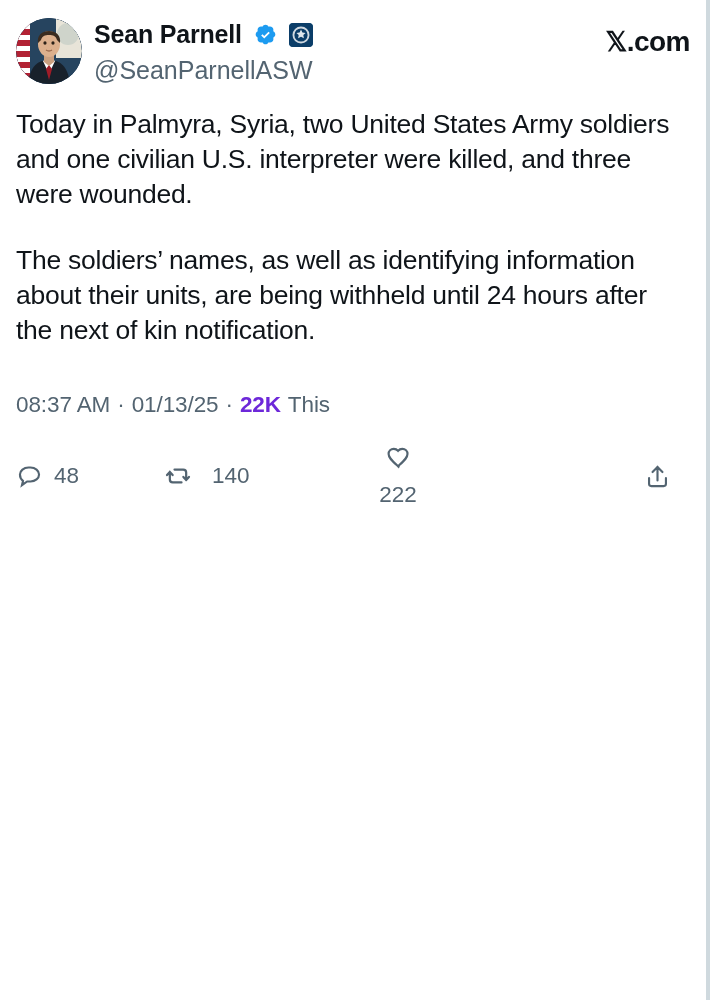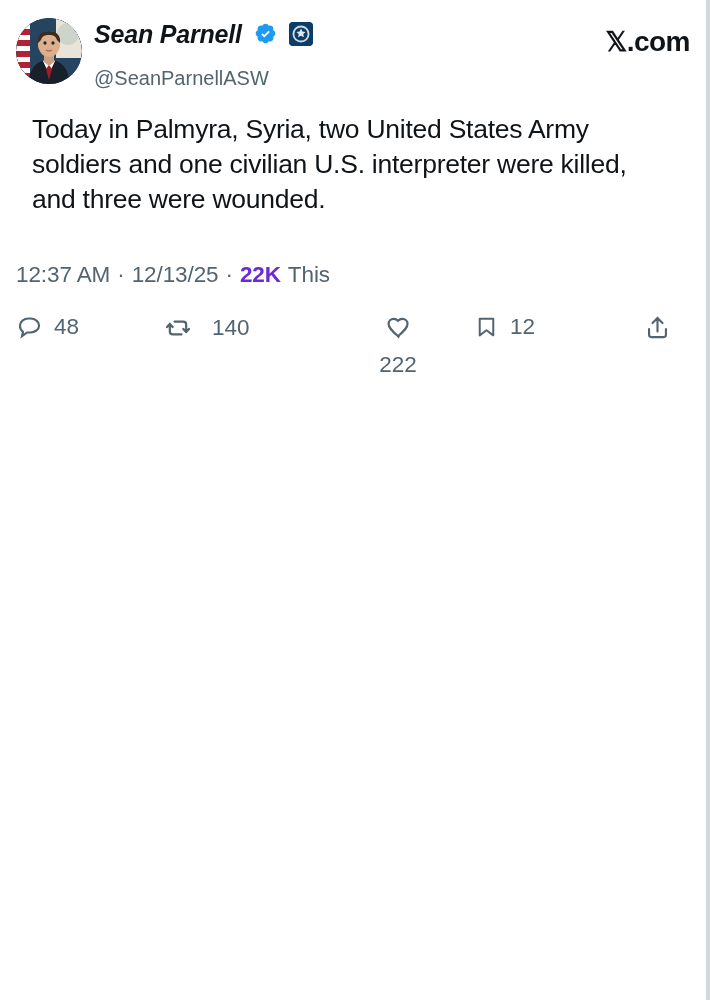--- a/index.html
+++ b/index.html
@@ -38,23 +38,23 @@
   .name-block {
     display: flex;
     flex-direction: column;
     justify-content: center;
     padding-top: 4px;
     min-width: 0;
     flex: 1 1 auto;
   }
   .name-row {
     display: flex;
+    align-items: center;
     gap: 12px;
     line-height: 1;
-    font-style: italic;
   }
   .display-name {
     font-size: 25px;
     font-weight: bold;
     color: #0f1419;
     letter-spacing: -0.2px;
     white-space: nowrap;
   }
   .verified-badge {
     width: 23px;
@@ -63,23 +63,23 @@
   }
   .affiliate-badge {
     width: 24px;
     height: 24px;
     flex: 0 0 24px;
     border-radius: 4px;
     overflow: hidden;
     background: #16537e;
   }
   .handle {
-    font-size: 20px;
-    color: #536471;
-    margin-top: 20px;
+    font-size: 25px;
+    color: #536471;
+    margin-top: 9px;
     white-space: nowrap;
   }
   .brand {
     margin-left: auto;
     padding-top: 8px;
     font-size: 28px;
     font-weight: bold;
     color: #0f1419;
     white-space: nowrap;
     letter-spacing: -0.5px;
@@ -92,21 +92,21 @@
     line-height: 1;
   }
   
   .tweet-body {
     font-size: 26.5px;
     line-height: 1.33;
     color: #0f1419;
     letter-spacing: -0.25px;
     padding-right: 6px;
   }
-  .tweet-body p { margin: 16px; }
+  .tweet-body p { margin: 0; }
   .tweet-body p + p { margin-top: 30px; }
   
   .meta {
     margin-top: 44px;
     font-size: 22.5px;
     color: #536471;
     display: flex;
     align-items: baseline;
     gap: 0;
     letter-spacing: -0.1px;
@@ -114,21 +114,21 @@
   .meta .sep { margin: 0 7px; }
   .meta .views-count {
     color: #6d28d9;
     font-weight: bold;
     margin-right: 7px;
   }
   
   .actions {
     margin-top: 26px;
     display: flex;
-    align-items: flex-start;
+    align-items: center;
     color: #536471;
     padding-right: 8px;
   }
   .action {
     display: flex;
     align-items: center;
     gap: 11px;
     font-size: 22.5px;
     color: #536471;
     cursor: pointer;
@@ -220,26 +220,27 @@
     </div>
 
     <div class="brand">
       <span class="x-glyph">𝕏</span>
       <span>.com</span>
     </div>
   </div>
 
   <div class="tweet-body">
     <p>Today in Palmyra, Syria, two United States Army soldiers and one civilian U.S. interpreter were killed, and three were wounded.</p>
+    <p>The soldiers’ names, as well as identifying information about their units, are being withheld until 24 hours after the next of kin notification.</p>
   </div>
 
   <div class="meta">
-    <span>12:37 AM</span>
+    <span>08:37 AM</span>
     <span class="sep">·</span>
-    <span>12/13/25</span>
+    <span>01/13/25</span>
     <span class="sep">·</span>
     <span class="views-count">22K</span>
     <span>This</span>
   </div>
 
   <div class="actions">
 
     <div class="action a-reply">
       <span>
         <svg width="27" height="27" viewBox="0 0 24 24" xmlns="http://www.w3.org/2000/svg" aria-hidden="true">
@@ -260,28 +261,20 @@
 
     <div class="action a-like">
       <span>
         <svg width="27" height="27" viewBox="0 0 24 24" xmlns="http://www.w3.org/2000/svg" aria-hidden="true">
           <path fill="none" stroke="#536471" stroke-width="1.9" d="M12 20.1l-1.3-1.2C6 14.7 3.2 12.1 3.2 8.9 3.2 6.3 5.2 4.3 7.8 4.3c1.5 0 2.9.7 3.8 1.8.9-1.1 2.3-1.8 3.8-1.8 2.6 0 4.6 2 4.6 4.6 0 3.2-2.8 5.8-7.5 10z"></path>
         </svg>
       </span>
       <span>222</span>
     </div>
 
-    <div class="action a-bookmark">
-      <span>
-        <svg width="25" height="25" viewBox="0 0 24 24" xmlns="http://www.w3.org/2000/svg" aria-hidden="true">
-          <path fill="none" stroke="#536471" stroke-width="1.9" stroke-linejoin="round" d="M5.5 4.5h13v16l-6.5-4.9-6.5 4.9z"></path>
-        </svg>
-      </span>
-      <span>12</span>
-    </div>
 
     <div class="action a-share">
       <span>
         <svg width="27" height="27" viewBox="0 0 24 24" xmlns="http://www.w3.org/2000/svg" aria-hidden="true">
           <path fill="none" stroke="#536471" stroke-width="1.9" stroke-linecap="round" stroke-linejoin="round" d="M12 3.5v12M12 3.5L7.6 8M12 3.5L16.4 8M4.5 13.5v5a2 2 0 0 0 2 2h11a2 2 0 0 0 2-2v-5"></path>
         </svg>
       </span>
       <span></span>
     </div>
   </div>

